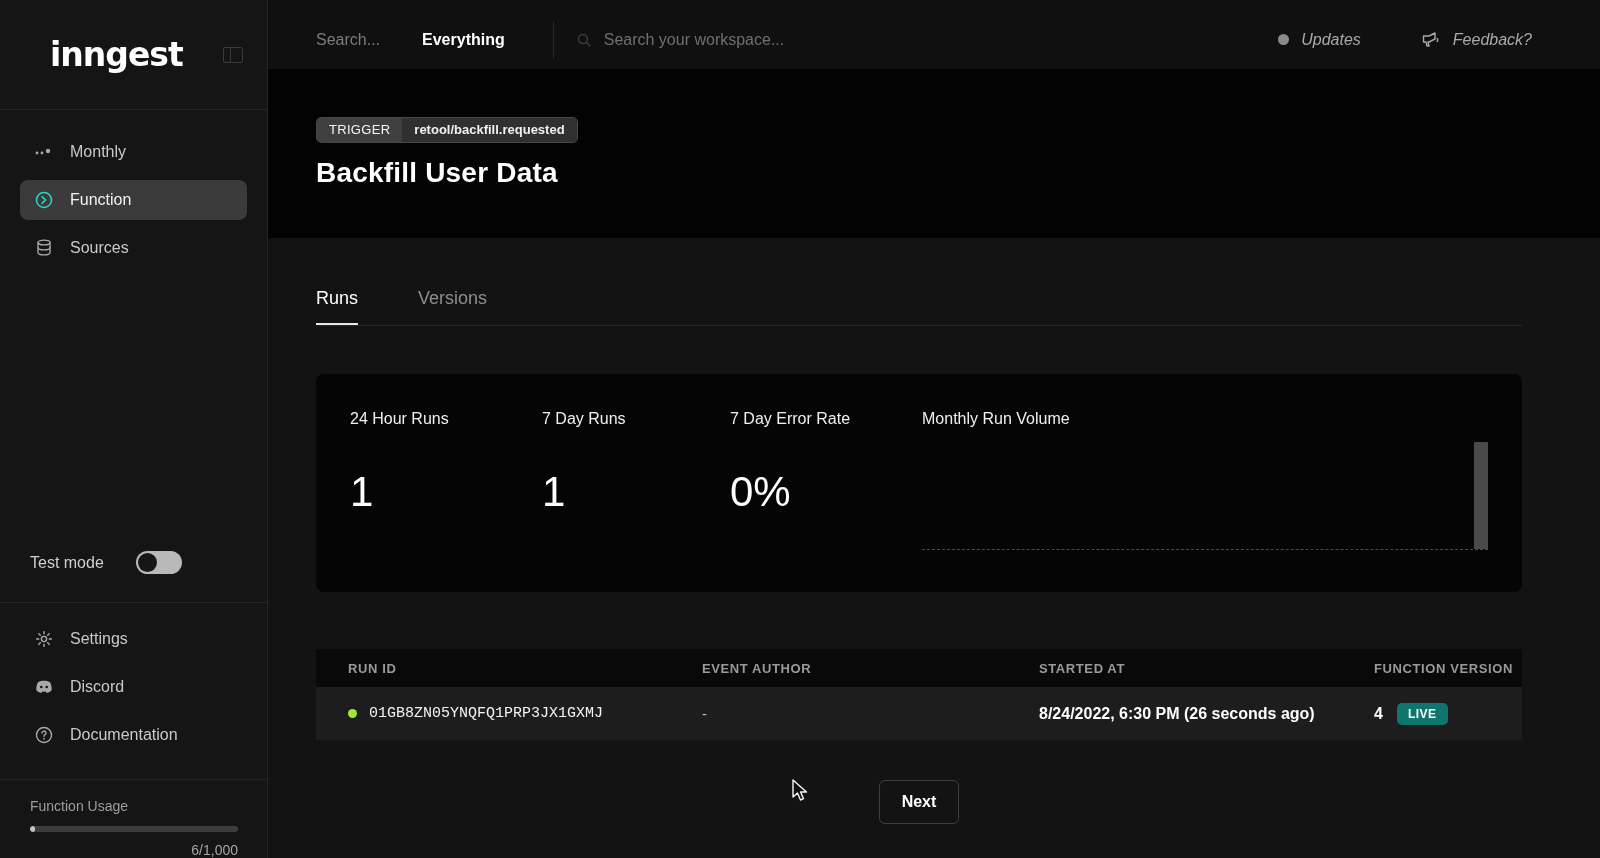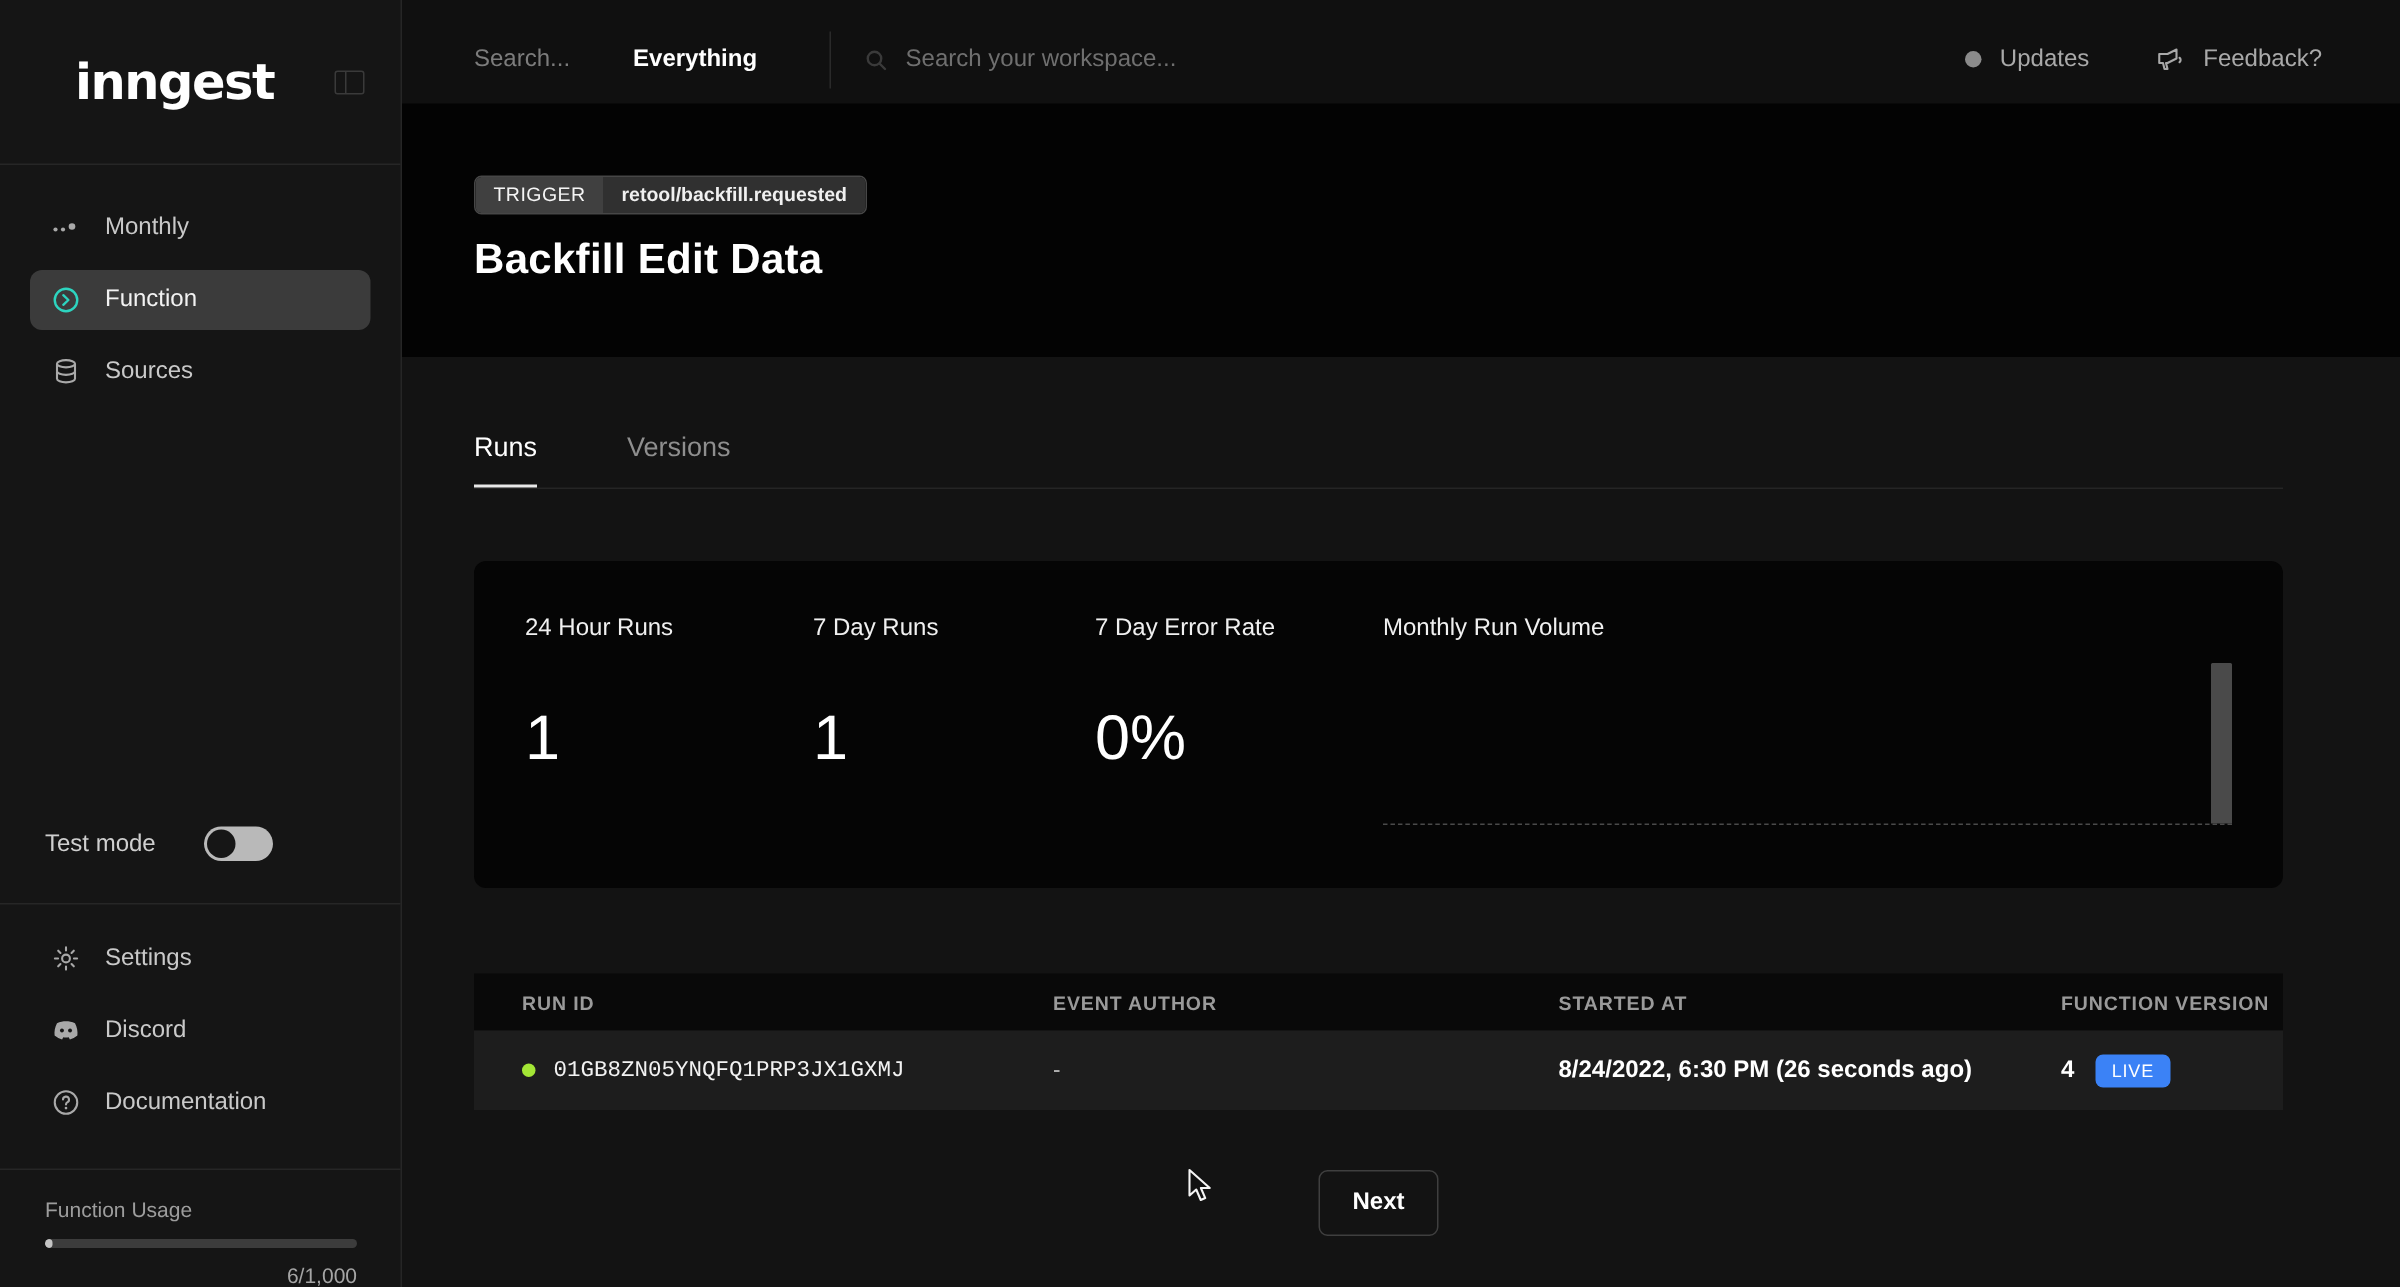--- a/index.html
+++ b/index.html
@@ -36,21 +36,21 @@
 
   
   .topbar { position:absolute; left:268px; top:0; right:0; height:80px; background:#101010;
     border-bottom:1px solid #1e1e1e; display:flex; align-items:center; }
   .search-shortcut { color:#7c7c7c; font-size:16px; margin-left:48px; cursor:pointer; }
   .search-scope { color:#ffffff; font-weight:700; font-size:16px; margin-left:42px; cursor:pointer; }
   .topbar-divider { width:1px; height:38px; background:#2a2a2a; margin-left:48px; }
   .ws-search { display:flex; align-items:center; gap:12px; margin-left:22px; flex:1; cursor:text; }
   .ws-search .glyph { color:#2f2f2f; }
   .ws-placeholder { color:#6f6f6f; font-size:16px; }
-  .topbar-right { display:flex; align-items:center; gap:44px; margin-right:52px; }
+  .topbar-right { display:flex; align-items:center; gap:60px; margin-right:68px;font-style:italic; }
   .top-link { display:flex; align-items:center; gap:12px; color:#a9a9a9; font-size:16px; cursor:pointer; }
   .updates-dot { width:11px; height:11px; border-radius:50%; background:#8b8b8b; }
 
   
   .page-header { position:absolute; left:268px; top:69px; right:0; height:169px; background:#030303;
     padding:48px 78px 0 48px; }
   .trigger-pill { display:inline-flex; height:26px; border-radius:5px; overflow:hidden;
     border:1px solid #474747; font-size:13px; line-height:24px; }
   .trigger-kind { background:#404040; color:#f5f5f5; font-weight:400; padding:0 12px; letter-spacing:0.3px; }
   .trigger-name { background:#303030; color:#f0f0f0; font-weight:600; padding:0 12px; }
@@ -81,21 +81,21 @@
     height:38px; align-items:center; padding:0 0 0 32px; }
   .t-head > div { color:#9a9a9a; font-size:13px; font-weight:700; letter-spacing:0.6px; }
   .t-row { display:grid; grid-template-columns:354px 337px 335px 1fr; background:#1d1d1d;
     height:53px; align-items:center; padding:0 0 0 32px; cursor:pointer; }
   .runid-cell { display:flex; align-items:center; gap:12px; }
   .run-dot { width:9px; height:9px; border-radius:50%; background:#a3e635; }
   .run-id { font-family:"Liberation Mono", monospace; font-size:15px; color:#f2f2f2; }
   .author-cell { color:#bdbdbd; font-size:15px; }
   .started-cell { color:#ffffff; font-size:16px; font-weight:700; }
   .version-cell { display:flex; align-items:center; gap:14px; color:#ffffff; font-size:16px; font-weight:700; }
-  .live-badge { background:#3b82f6; color:#ffffff; font-size:12px; font-weight:400; letter-spacing:0.5px;
+  .live-badge { background:#0f766e; color:#ffffff; font-size:12px; font-weight:700; letter-spacing:0.5px;
     padding:4px 11px; border-radius:5px; }
 
   .pager { display:flex; justify-content:center; margin-top:40px; }
   .next-btn { background:transparent; border:1px solid #3f3f3f; border-radius:6px; color:#ffffff;
     font-size:16px; font-weight:700; padding:12px 22px; cursor:pointer; font-family:inherit; }
 
   .cursor { position:absolute; left:791px; top:779px; z-index:50; pointer-events:none; }
   svg { display:block; }
 </style>
 </head>
@@ -221,21 +221,21 @@
         <span>Feedback?</span>
       </div>
     </div>
   </header>
 
   <section class="page-header">
     <div class="trigger-pill">
       <span class="trigger-kind">TRIGGER</span>
       <span class="trigger-name">retool/backfill.requested</span>
     </div>
-    <h1 class="page-title">Backfill Edit Data</h1>
+    <h1 class="page-title">Backfill User Data</h1>
   </section>
 
   <main class="content">
 
     <div class="tabs">
       <div class="tab active">Runs</div>
       <div class="tab">Versions</div>
     </div>
 
     <div class="stats-card">

